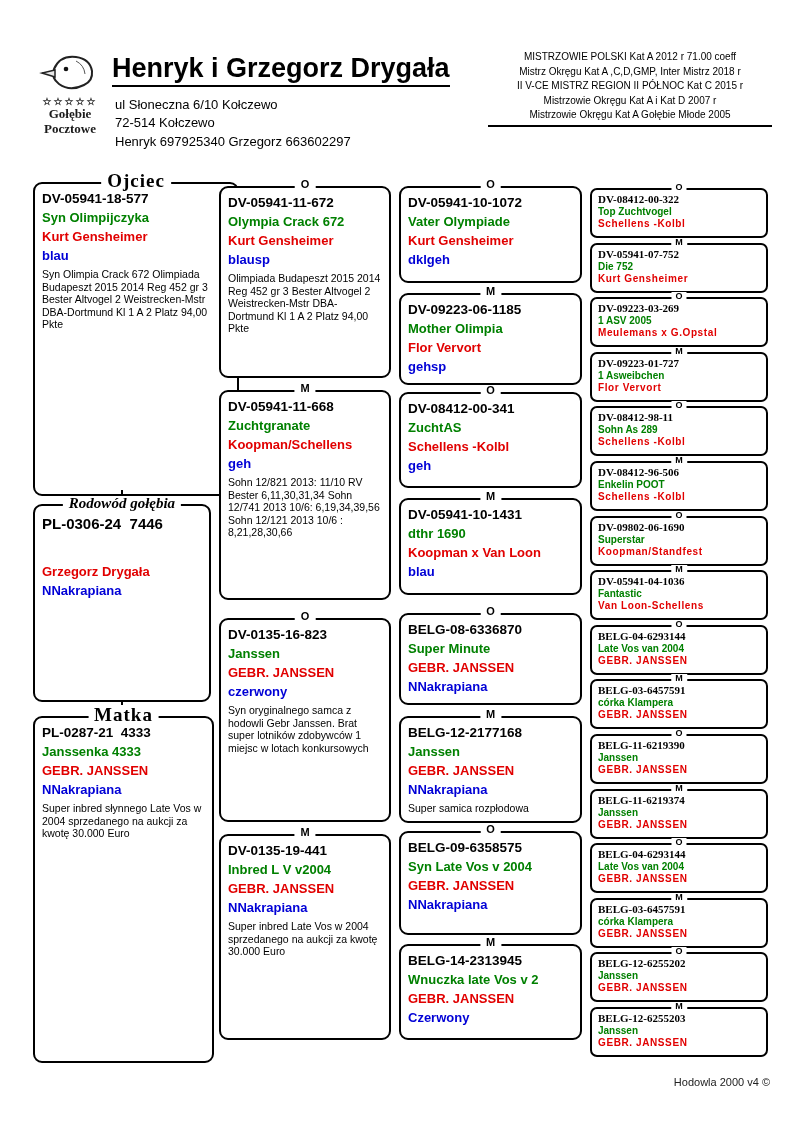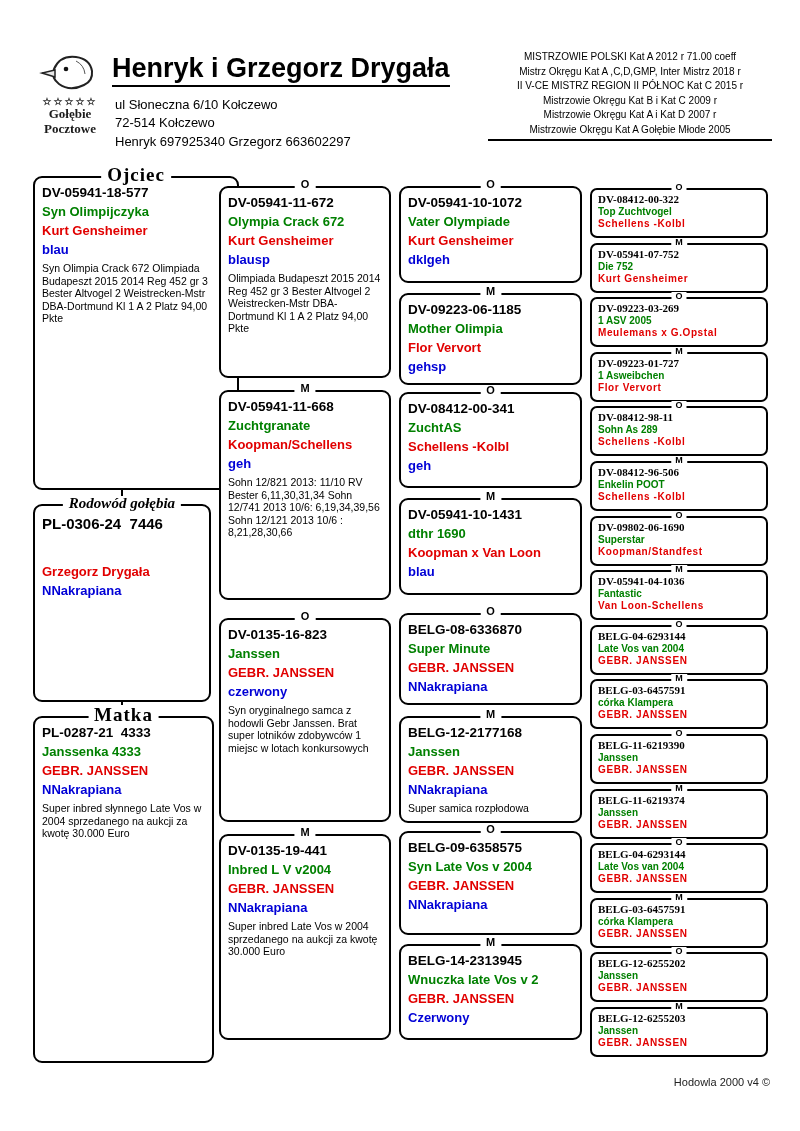--- a/index.html
+++ b/index.html
@@ -62,26 +62,25 @@
 <div id="addr">
   <div>ul Słoneczna 6/10 Kołczewo</div>
   <div>72-514 Kołczewo</div>
   <div>Henryk 697925340 Grzegorz 663602297</div>
 </div>
 
 <div id="ach">
   <div>MISTRZOWIE POLSKI Kat A  2012 r 71.00 coeff</div>
   <div>Mistrz Okręgu Kat A ,C,D,GMP, Inter Mistrz 2018 r</div>
   <div>II V-CE MISTRZ REGION II PÓŁNOC Kat C 2015 r</div>
-  <div>Mistrzowie Okręgu Kat B i Kat C 2009 r</div>
   <div>Mistrzowie Okręgu Kat A i Kat D 2007 r</div>
   <div>Mistrzowie Okręgu Kat A Gołębie Młode 2005</div>
 </div>
 
-<div class="box" style="left:33px;top:176px;width:206px;height:314px">
+<div class="box" style="left:33px;top:182px;width:206px;height:314px">
   <span class="tag tag-serif">Ojciec</span>
   <div class="ring">DV-05941-18-577</div>
   <div class="nm">Syn Olimpijczyka</div>
   <div class="br">Kurt Gensheimer</div>
   <div class="cl">blau</div>
   <div class="nt">Syn Olimpia Crack 672 Olimpiada Budapeszt 2015 2014 Reg 452 gr 3 Bester Altvogel 2 Weistrecken-Mstr DBA-Dortmund Kl 1 A 2 Platz 94,00 Pkte</div>
 </div>
 
 <div class="conn" style="left:121px;top:490px;height:14px"></div>
 

